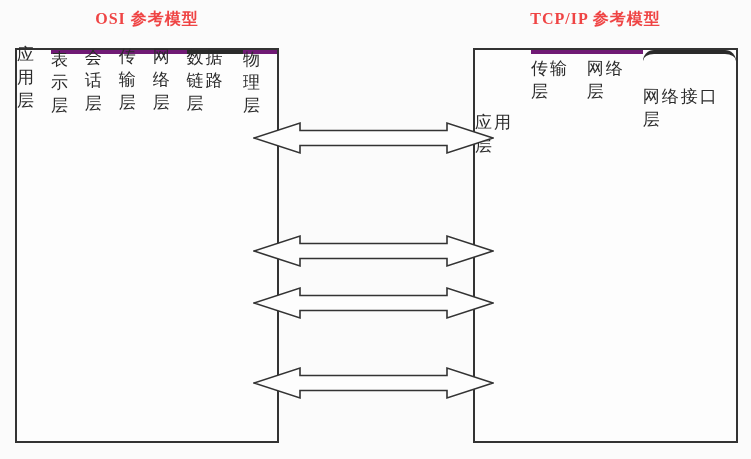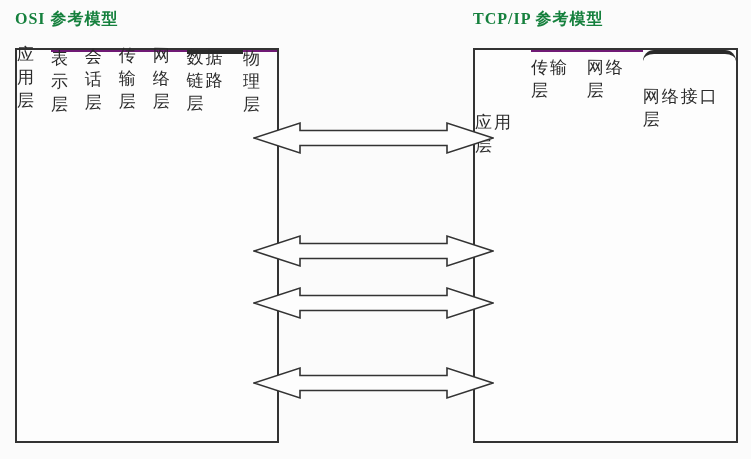--- a/index.html
+++ b/index.html
@@ -8,43 +8,43 @@
     background:#fbfbfb;
     font-family:"Liberation Serif","DejaVu Serif",serif;
     color:#2b2b2b;
     overflow:hidden;
   }
   .stage{position:relative;width:751px;height:459px;}
 
   .model-title{
     position:absolute;top:8px;height:22px;
     font-size:16px;font-weight:bold;letter-spacing:1px;
-    color:#15803d;
+    text-align:center;color:#ef4444;
     line-height:22px;
   }
   .title-left{left:15px;width:264px;}
-  .title-right{left:473px;width:265px;}
+  .title-right{left:463px;width:265px;}
 
   .model-box{
     position:absolute;top:48px;height:395px;
     border:2px solid #333;
     box-sizing:border-box;
     display:flex;flex-direction:row;
     background:#fdfdfd;
   }
   .box-left{left:15px;width:264px;}
   .box-right{left:473px;width:265px;}
 
   .layer-row{
     box-sizing:border-box;
     display:flex;align-items:center;justify-content:center;
     font-size:17px;letter-spacing:2px;
     color:#2b2b2b;
   }
-  .bt{border-top:2px solid #701a75;}
+  .bt{border-top:4px solid #701a75;}
   .bt-thick{border-top:4px solid #2a2a2a;}
 
   
   .l1{height:54px;} .l2{height:60px;} .l3{height:56px;} .l4{height:55px;}
   .l5{height:55px;} .l6{height:56px;} .l7{height:60px;}
 
   
   .r1{height:168px;} .r2{height:56px;} .r3{height:55px;} .r4{height:112px;border-radius:11px;}
 
   .conn-arrow{

